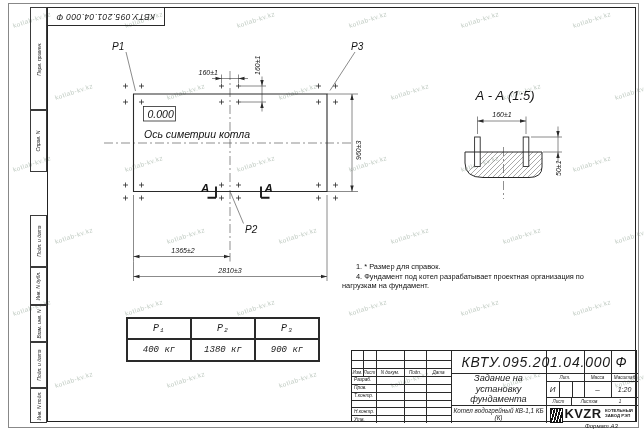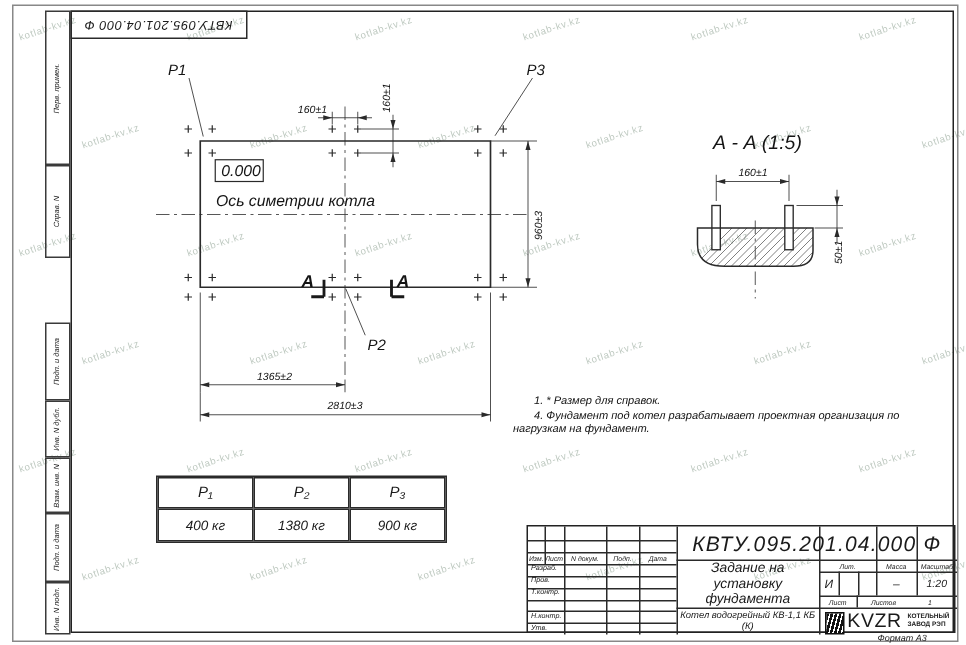--- a/index.html
+++ b/index.html
@@ -13,41 +13,41 @@
   
   .strip { left:30px; width:17px; border:0.9px solid #3a3a3a; box-sizing:border-box;
            display:flex; align-items:center; justify-content:center; background:transparent; }
   .strip span { transform:rotate(-90deg); white-space:nowrap; font-size:5px; font-style:italic; color:#222; }
   
   .stamp { left:47px; top:7px; width:118px; height:19px; border:1px solid #2a2a2a; box-sizing:border-box;
            display:flex; align-items:center; justify-content:center; }
   .stamp span { transform:rotate(180deg); font-size:8.5px; font-style:italic; letter-spacing:0.4px; white-space:nowrap; }
   
   .notes { left:342px; top:262px; width:278px; }
-  .notes p { margin:0; font-size:7.4px; font-style:italic; line-height:9.7px; text-indent:14px; color:#111; }
-  
-  .ptable { left:104px; top:317px; border:1.1px solid #2a2a2a; display:grid;
-            grid-template-columns:64px 64px 64px; grid-template-rows:21px 22px; }
+  .notes p { margin:0; font-size:7.4px; line-height:9.7px; text-indent:14px; color:#111; }
+  
+  .ptable { left:126px; top:317px; border:1.1px solid #2a2a2a; display:grid;
+            grid-template-columns:64px 64px 64px; grid-template-rows:21px 22px;font-family:Liberation Mono, monospace; }
   .ptable div { border:0.6px solid #2a2a2a; display:flex; align-items:center; justify-content:center;
                 font-style:italic; }
   .ptable .hd { font-size:10px; }
   .ptable .vl2 { font-size:9px; }
   
   .tblock { left:351px; top:350px; width:286px; height:72px; border:1.2px solid #222; box-sizing:border-box; }
   .tb-el { position:absolute; }
   .vline { width:0.8px; background:#2a2a2a; }
   .hline { height:0.8px; background:#2a2a2a; }
   .cell { display:flex; align-items:center; justify-content:center; font-style:italic; text-align:center; }
   .tiny { font-size:4.6px; }
   .rowlab { font-size:4.8px; font-style:italic; padding-left:2px; display:flex; align-items:center; }
   .doccode { font-size:14px; letter-spacing:0.8px; white-space:nowrap; }
   .doctitle { font-size:9.2px; line-height:10.5px; }
   .product { font-size:6.3px; line-height:7.4px; }
   .logo-mark { background:repeating-linear-gradient(105deg,#111 0px,#111 1.7px,#fff 1.7px,#fff 2.7px); border:0.8px solid #111; }
-  .logo-text { font-size:13px; font-weight:normal; font-style:normal; letter-spacing:0.4px; }
+  .logo-text { font-size:13px; font-weight:bold; font-style:normal; letter-spacing:0.4px; }
   .company { font-size:4.3px; line-height:5.4px; font-weight:bold; font-style:normal; text-align:left; }
   .format { font-size:6px; font-style:italic; }
   .wm { position:absolute; transform:rotate(-18deg); font-size:6.5px; color:rgba(110,135,115,0.45);
         letter-spacing:0.5px; pointer-events:none; white-space:nowrap; }
   svg text { font-family:"Liberation Sans", sans-serif; font-style:italic; fill:#141414; }
 </style>
 </head>
 <body>
 
 <div class="sheet">

